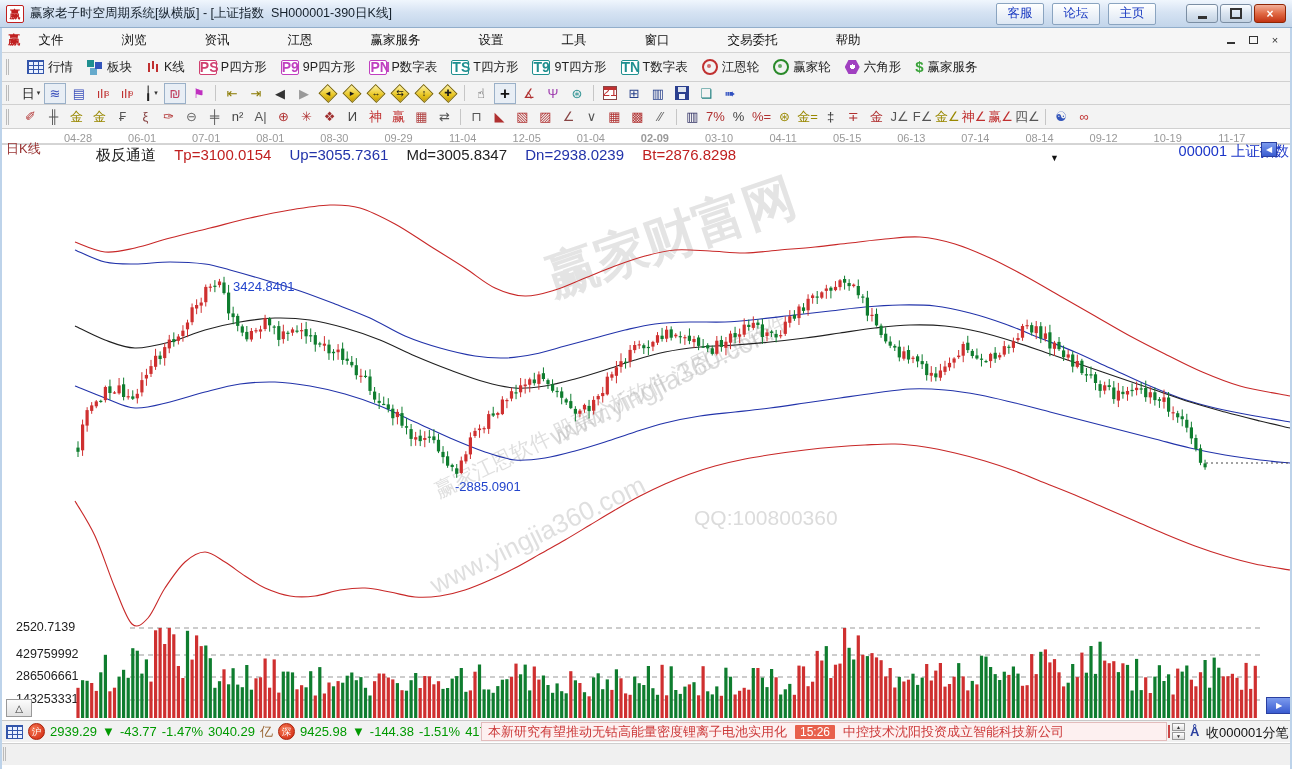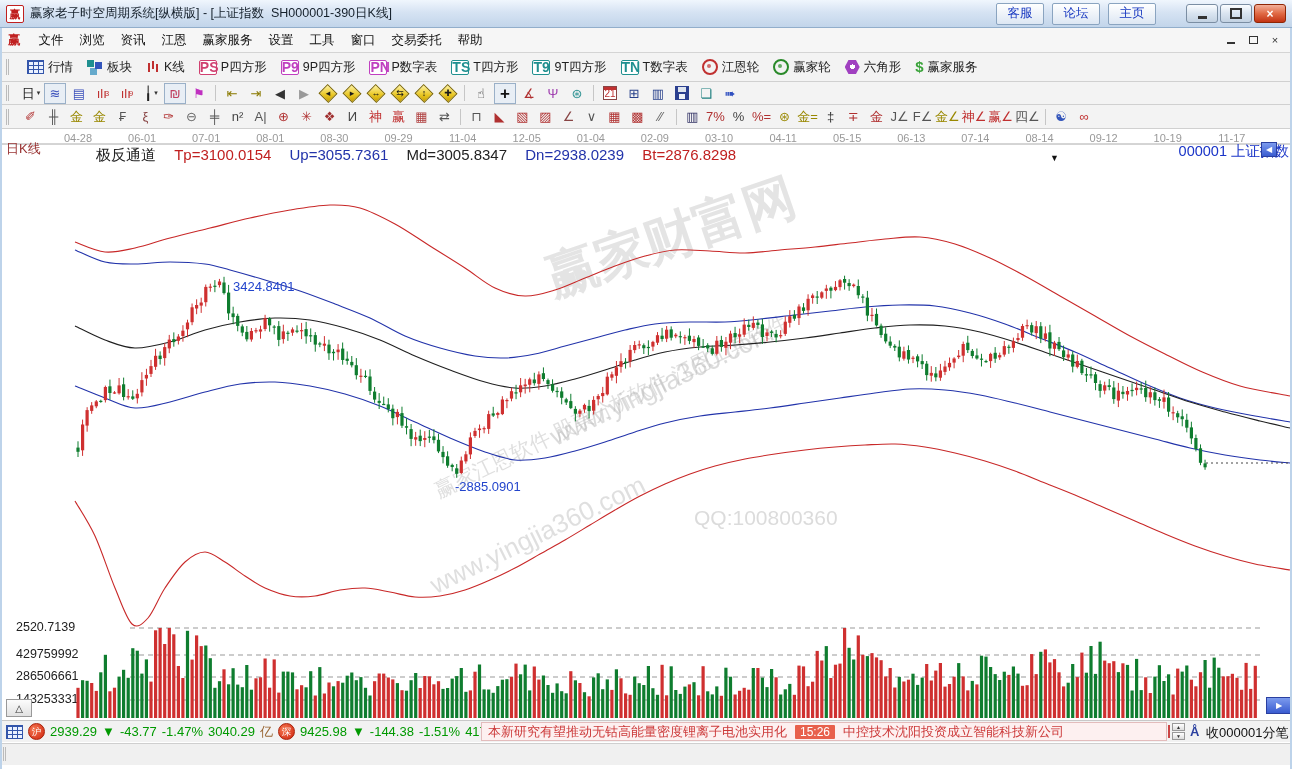--- a/index.html
+++ b/index.html
@@ -42,21 +42,21 @@
   .tbtn{min-width:20px;height:19px;display:inline-flex;align-items:center;justify-content:center;margin:0 1px;border:1px solid transparent;cursor:pointer;position:relative;}
   .tbtn.pressed{border:1px solid #9ab0c8;background:#e8eef5;}
   .tbtn .glyph{font-size:13px;line-height:1;}
   .tbtn .glyph.big{font-size:17px;font-weight:bold;}
   .tbtn sub{font-size:8px;margin-left:-2px;}
   .tbtn .drop{font-size:7px;color:#333;margin-left:2px;}
   .tsep{width:1px;height:16px;background:#c6c6c6;margin:0 4px;display:inline-block;}
   .diamond{width:19px;height:19px;}
   .diamond::before{content:"";position:absolute;inset:3px;transform:rotate(45deg);background:linear-gradient(135deg,#fff3a0,#e8c520 60%,#c79e00);border:1px solid #7a6400;}
   .diamond span{position:relative;font-size:9px;color:#1a1a1a;z-index:1;}
-  .cal{width:14px;height:14px;border:1px solid #884444;background:#fff;position:relative;font-size:10px;color:#c03030;display:flex;align-items:flex-end;justify-content:center;box-sizing:border-box;}
+  .cal{width:14px;height:14px;border:1px solid #884444;background:#fff;position:relative;font-size:13px;color:#c03030;display:flex;align-items:flex-end;justify-content:center;box-sizing:border-box;}
   .cal::before{content:"";position:absolute;top:0;left:0;right:0;height:3px;background:#c03030;}
   .floppy{width:14px;height:14px;background:#2b3f8f;position:relative;}
   .floppy::before{content:"";position:absolute;top:1px;left:3px;right:3px;height:5px;background:#dde4ee;}
   .floppy::after{content:"";position:absolute;bottom:1px;left:4px;right:4px;height:5px;background:#eef2f8;}
   .tool3{min-width:21px;height:19px;display:inline-flex;align-items:center;justify-content:center;margin:0 1px;font-size:13px;cursor:pointer;white-space:nowrap;}
   
   .chart{position:relative;width:1292px;height:591px;background:#fff;overflow:hidden;}
   .chart svg{position:absolute;left:0;top:0;z-index:1;}
   .ovl{position:absolute;z-index:2;pointer-events:none;white-space:nowrap;}
   .wm{position:absolute;z-index:0;pointer-events:none;color:#b9b9b9;white-space:nowrap;transform-origin:left center;}
@@ -110,21 +110,21 @@
         </div>
       <div class="wc">
           <span class="box"></span>
         </div>
       <div class="wc close">×</div>
     </div>
   </div>
 
   <div class="menubar">
     <span class="menu-logo">赢</span>
-    <div id="menu-items" style="display:flex;">
+    <div id="menu-items" style="display:flex;gap:42px;">
         <span class="menu-item">文件</span>
         <span class="menu-item">浏览</span>
         <span class="menu-item">资讯</span>
         <span class="menu-item">江恩</span>
         <span class="menu-item">赢家服务</span>
         <span class="menu-item">设置</span>
         <span class="menu-item">工具</span>
         <span class="menu-item">窗口</span>
         <span class="menu-item">交易委托</span>
         <span class="menu-item">帮助</span>
@@ -1134,21 +1134,21 @@
     <div id="date-row">
         <span class="date-lab" style="left: 78px;">04-28</span>
         <span class="date-lab" style="left: 142.1px;">06-01</span>
         <span class="date-lab" style="left: 206.2px;">07-01</span>
         <span class="date-lab" style="left: 270.3px;">08-01</span>
         <span class="date-lab" style="left: 334.4px;">08-30</span>
         <span class="date-lab" style="left: 398.5px;">09-29</span>
         <span class="date-lab" style="left: 462.6px;">11-04</span>
         <span class="date-lab" style="left: 526.7px;">12-05</span>
         <span class="date-lab" style="left: 590.8px;">01-04</span>
-        <span class="date-lab" style="left: 654.9px;">02-09</span>
+        <span class="date-lab" style="left: 654.9px; font-weight: bold;">02-09</span>
         <span class="date-lab" style="left: 719px;">03-10</span>
         <span class="date-lab" style="left: 783.1px;">04-11</span>
         <span class="date-lab" style="left: 847.2px;">05-15</span>
         <span class="date-lab" style="left: 911.3px;">06-13</span>
         <span class="date-lab" style="left: 975.4px;">07-14</span>
         <span class="date-lab" style="left: 1039.5px;">08-14</span>
         <span class="date-lab" style="left: 1103.6px;">09-12</span>
         <span class="date-lab" style="left: 1167.7px;">10-19</span>
         <span class="date-lab" style="left: 1231.8px;">11-17</span>
       </div>

